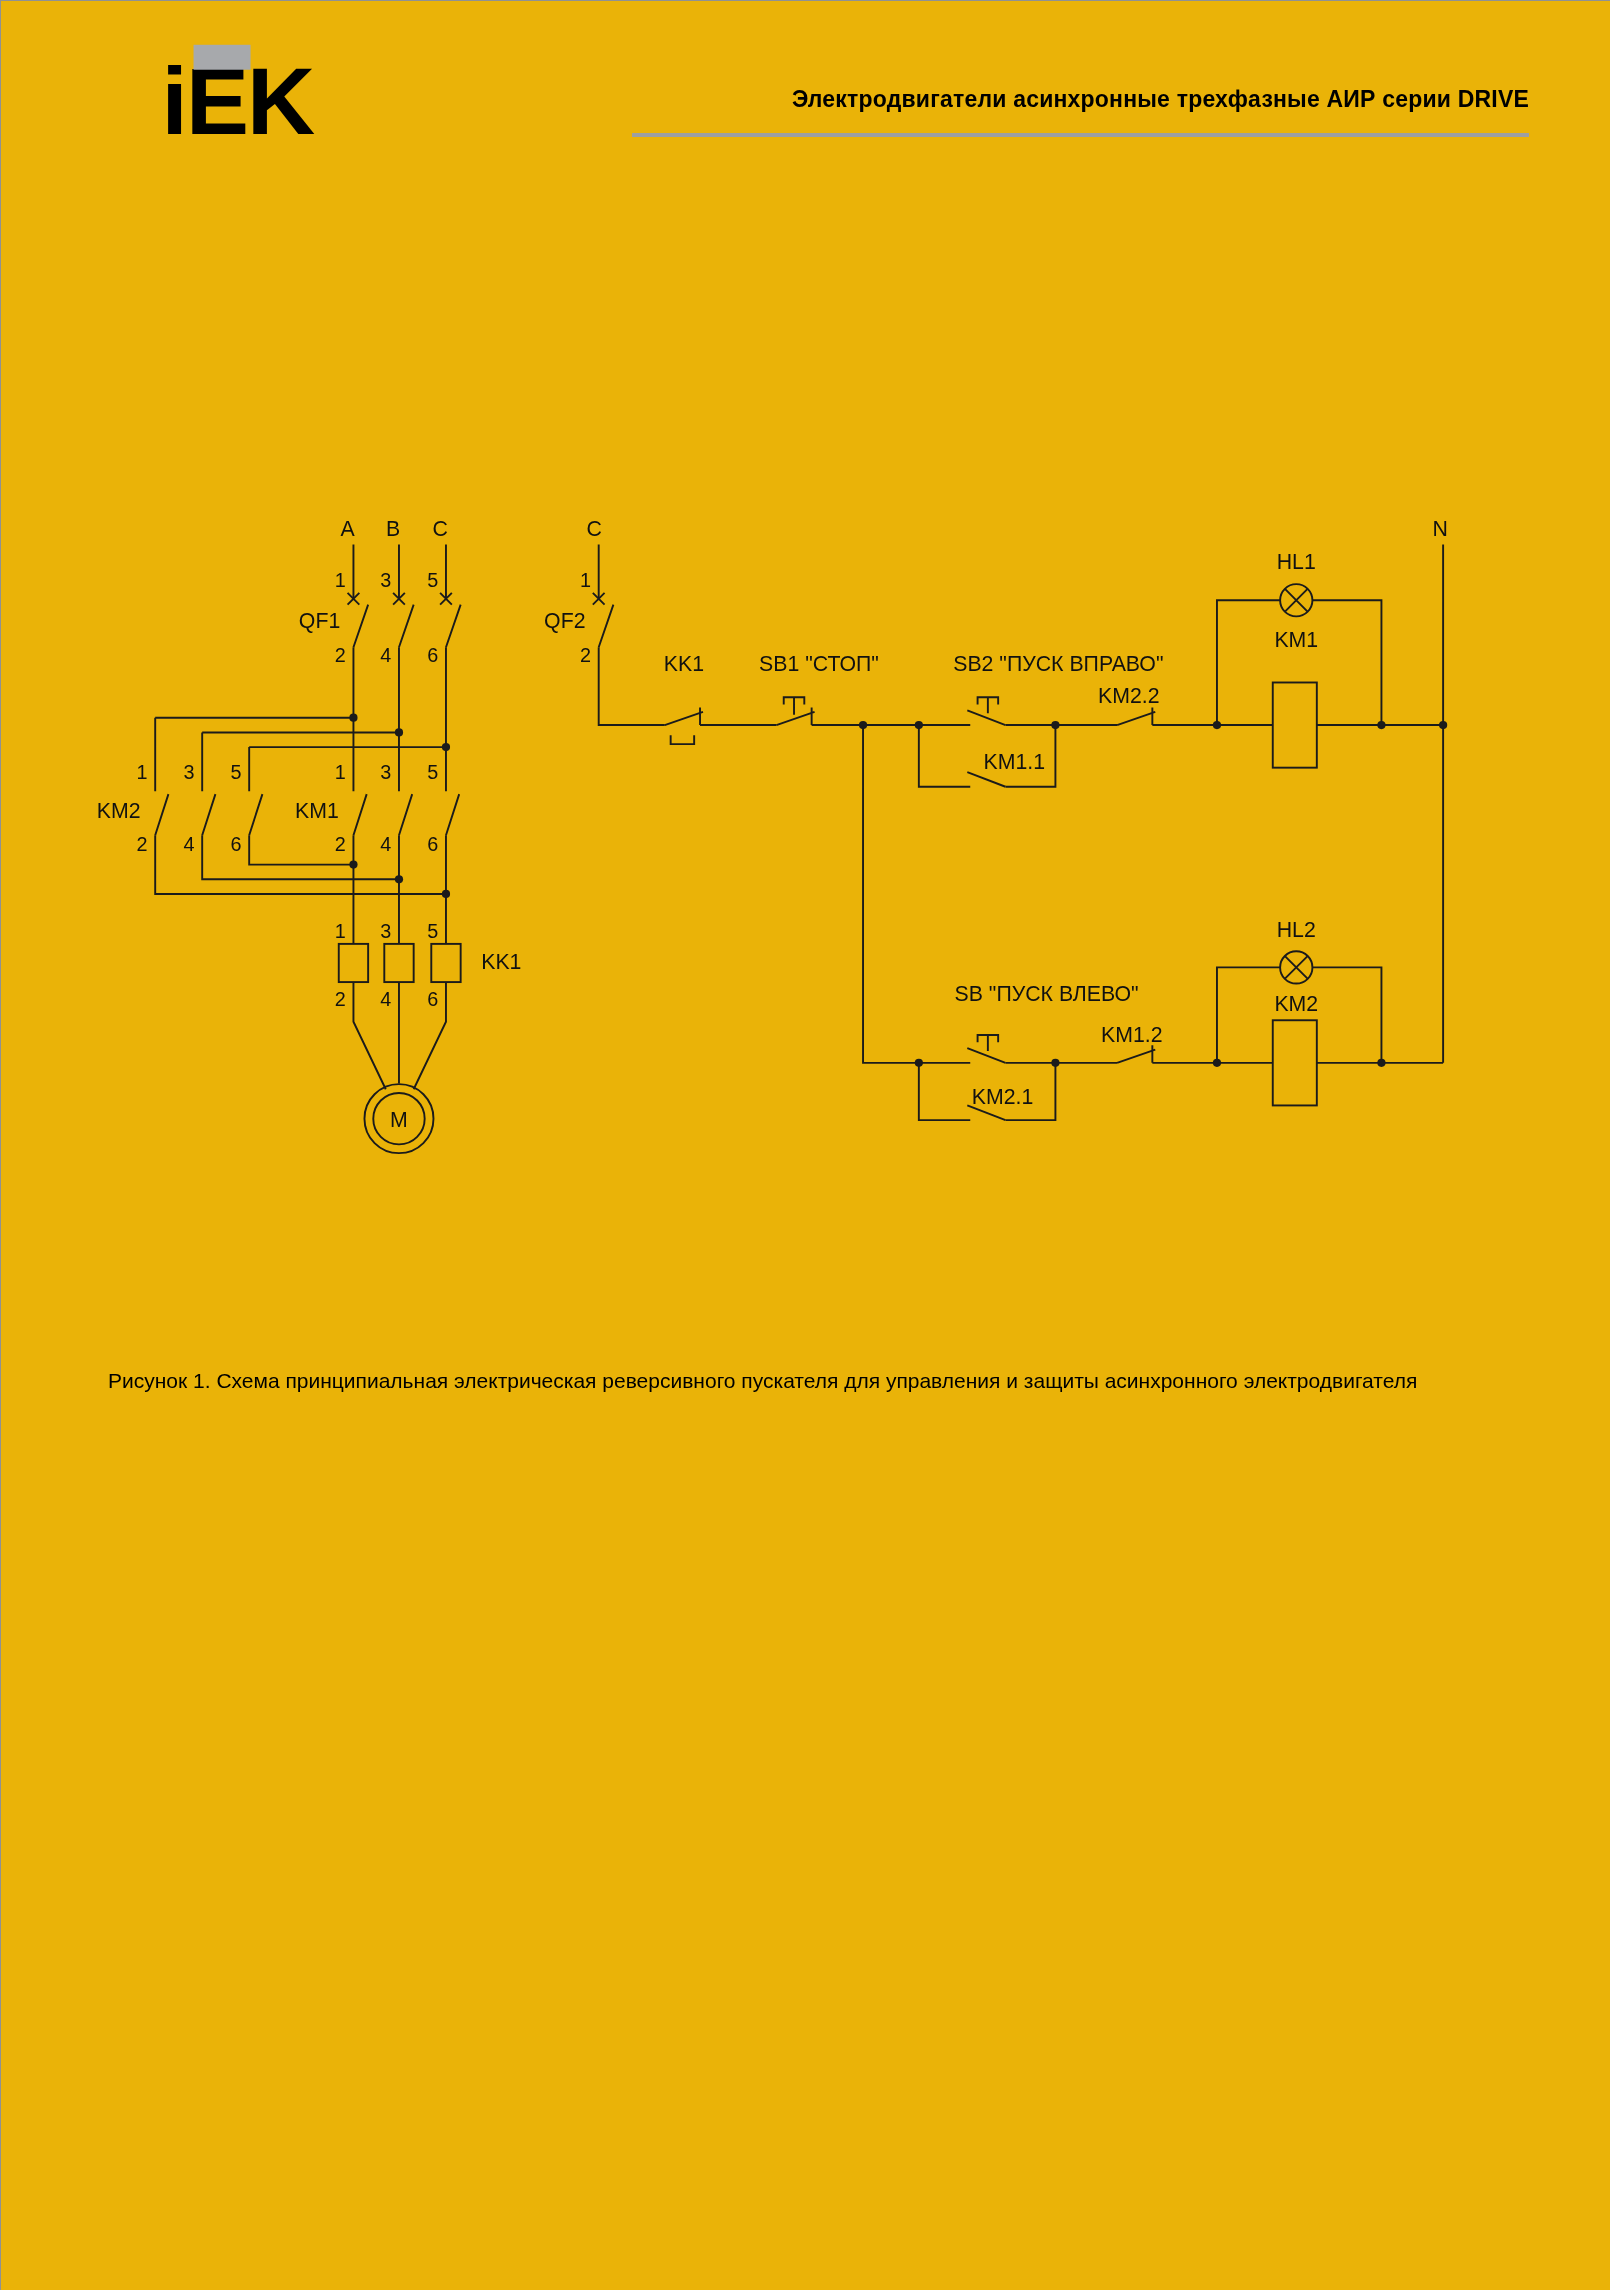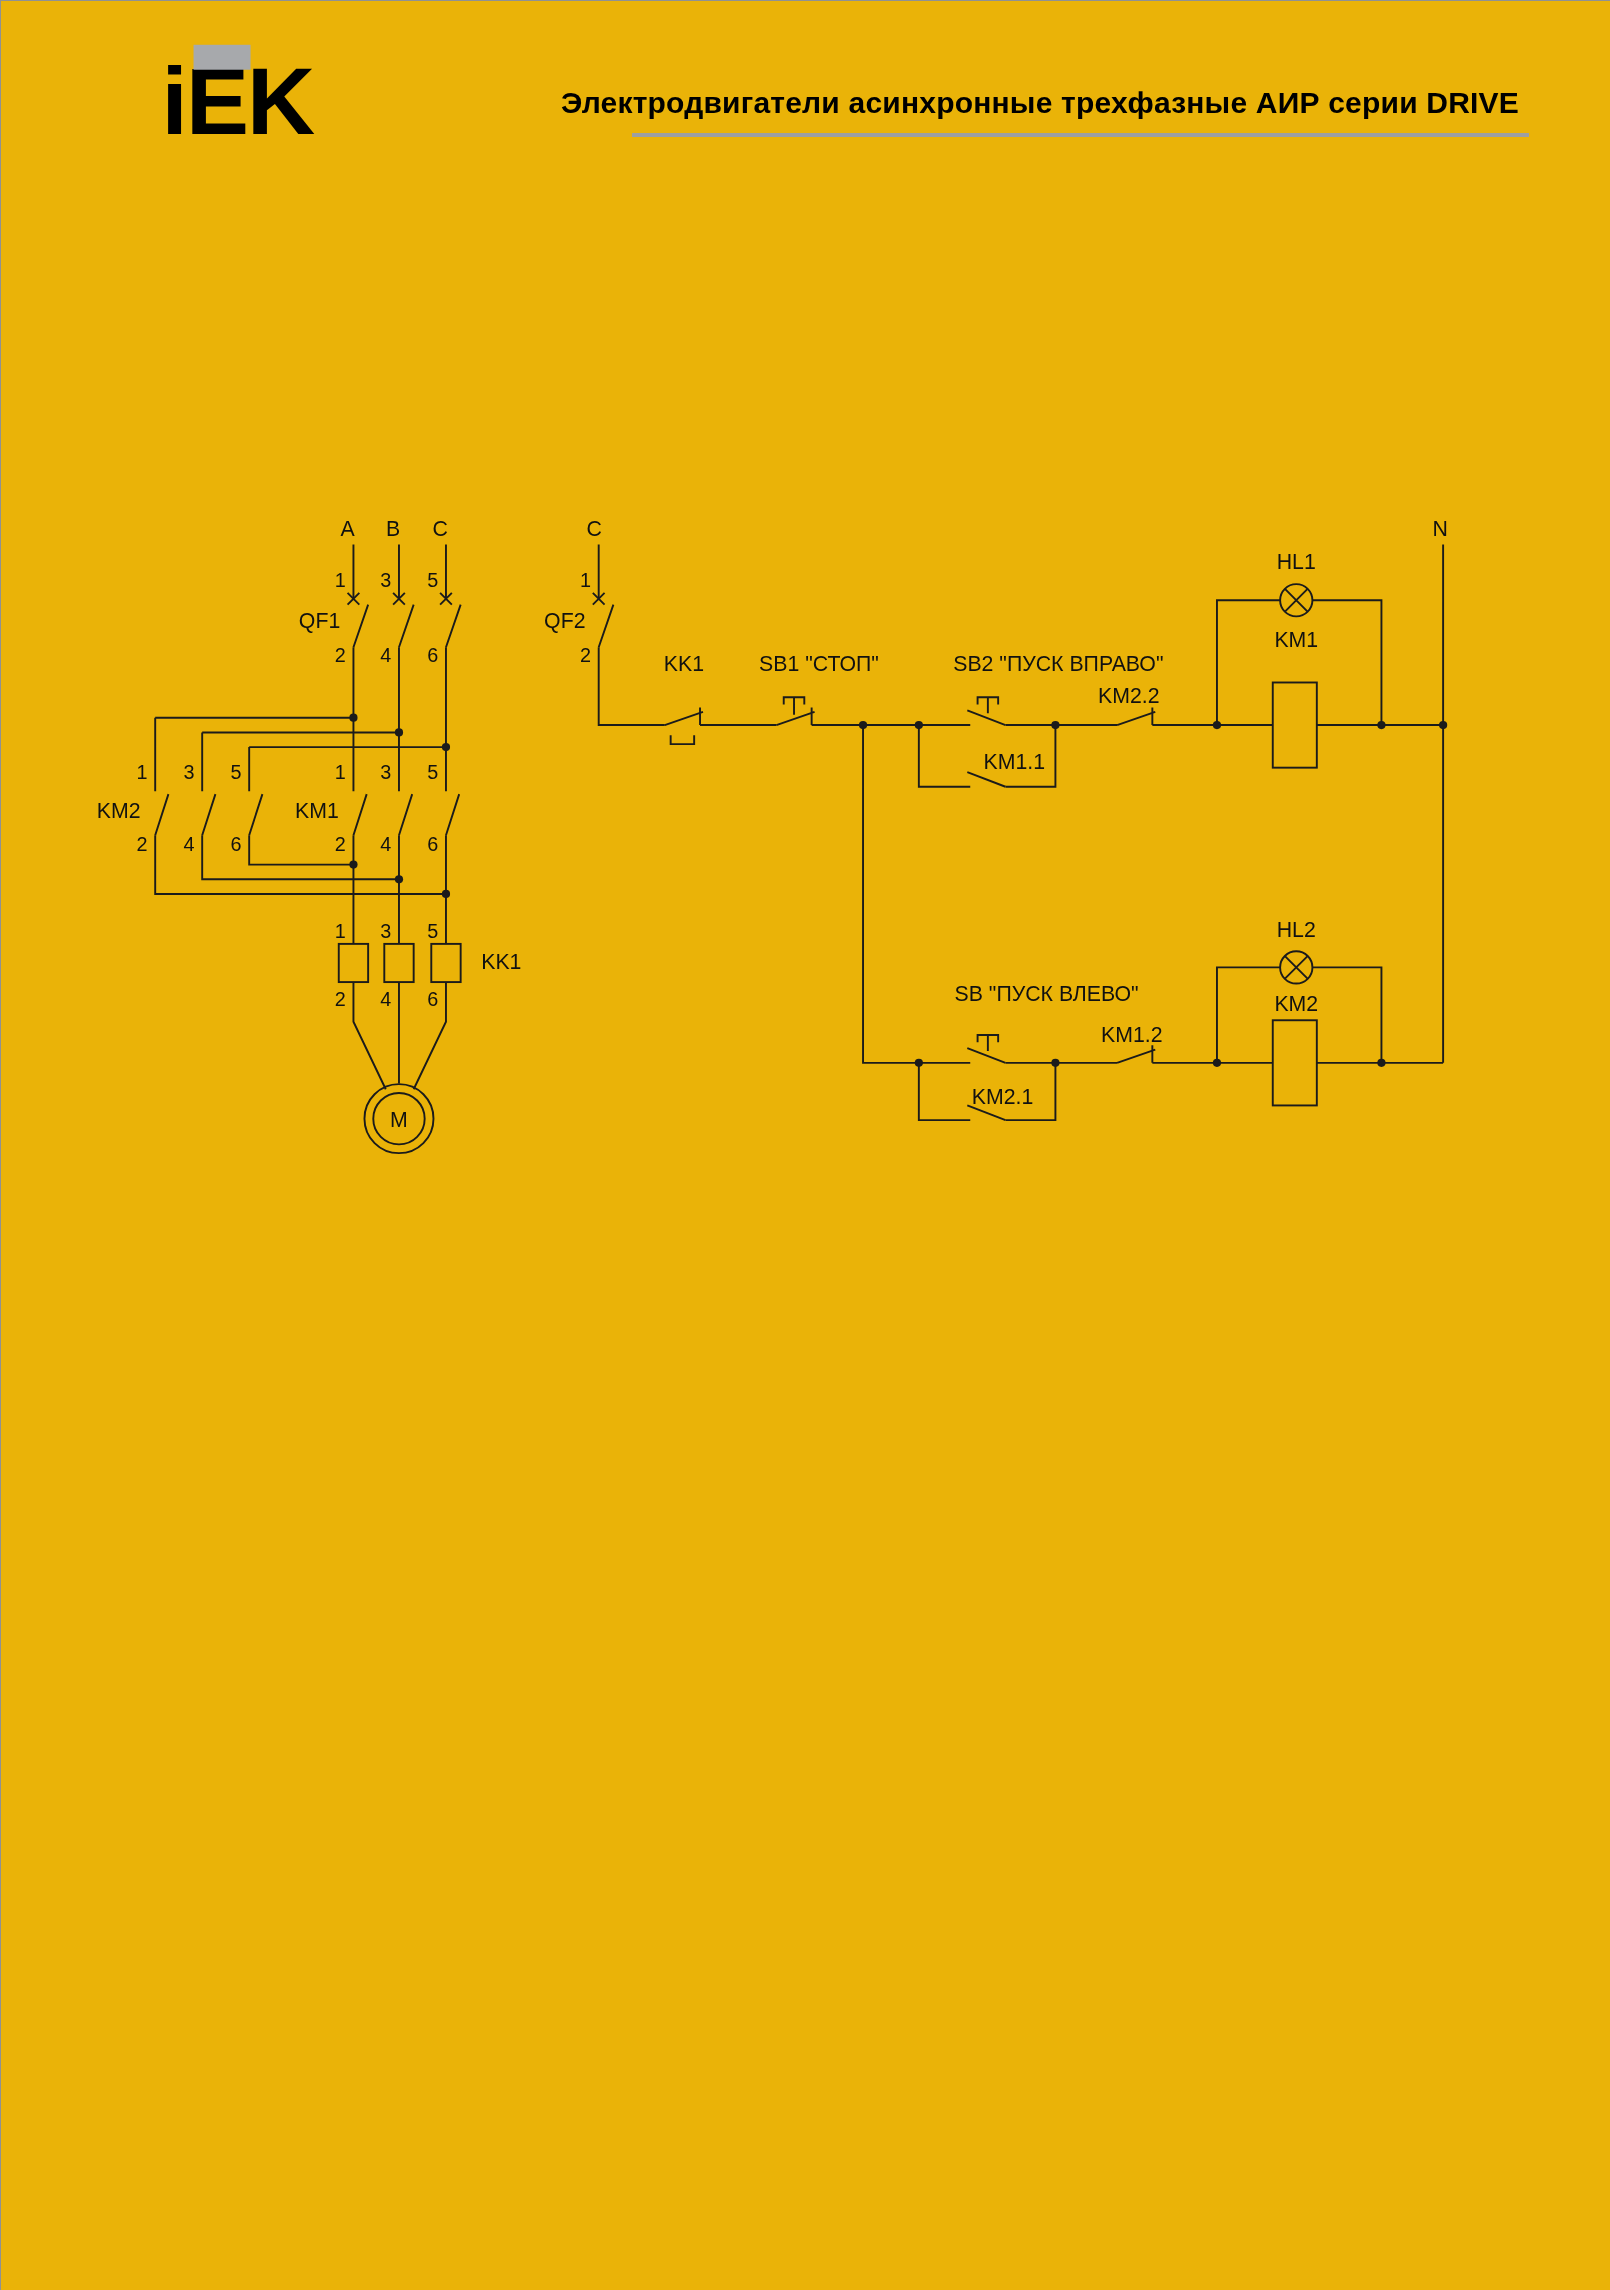--- a/index.html
+++ b/index.html
@@ -3,22 +3,22 @@
 <meta charset="utf-8">
 <style>
   * { margin:0; padding:0; box-sizing:border-box; }
   html,body { background:#ffffff; font-family:"Liberation Sans", sans-serif; }
   .page {
     position:relative; width:1611px; height:2291px;
     background:#eab308; border:0.9px solid #8f9193; overflow:hidden;
   }
   .logo-box { position:absolute; left:159px; top:42px; width:190px; height:98px; }
   .header-title {
-    position:absolute; top:85px; right:91px;
-    font-size:30px; font-weight:bold; color:#000; letter-spacing:0.2px;
+    position:absolute; top:85px; right:81px;
+    font-size:23px; font-weight:bold; color:#000; letter-spacing:0.2px;
     white-space:nowrap;
   }
   .header-rule {
     position:absolute; top:132px; left:631px; right:81px; height:3.7px;
     background:#9d9fa2;
   }
   .diagram-svg { position:absolute; left:0; top:514px; width:1611px; height:661px; }
   .caption {
     position:absolute; left:107px; top:1368px;
     font-size:21px; color:#000; white-space:nowrap;
@@ -213,15 +213,16 @@
       <text class="lbl" x="882" y="90" text-anchor="middle">KM1</text>
 
       <text class="lbl" x="712" y="331" text-anchor="middle">SB "ПУСК ВЛЕВО"</text>
       <text class="lbl" x="682" y="401" text-anchor="middle">KM2.1</text>
       <text class="lbl" x="770" y="359" text-anchor="middle">KM1.2</text>
       <text class="lbl" x="882" y="287" text-anchor="middle">HL2</text>
       <text class="lbl" x="882" y="338" text-anchor="middle">KM2</text>
     </g>
   </svg>
 
+  <p class="caption">Рисунок 1. Схема принципиальная электрическая реверсивного пускателя для управления и защиты асинхронного электродвигателя</p>
 
 </div>
 
 
 </body></html>

